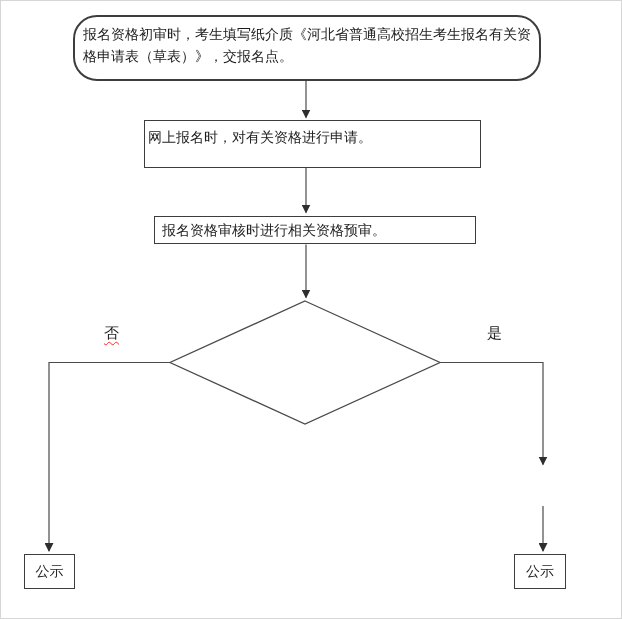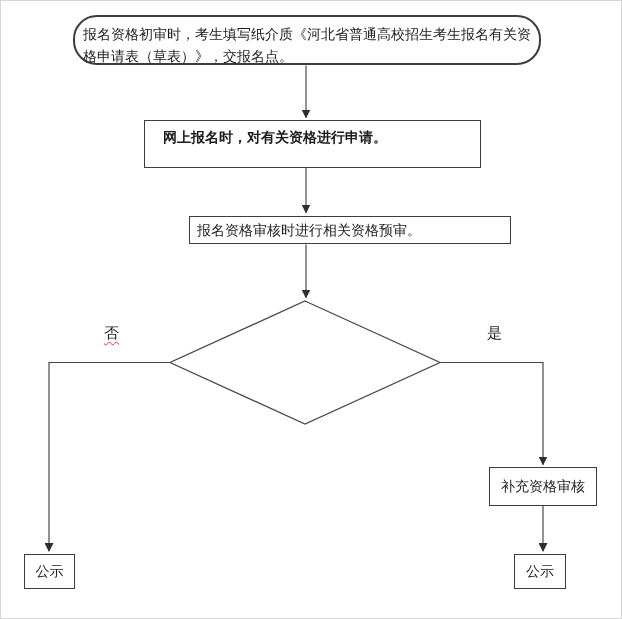--- a/index.html
+++ b/index.html
@@ -41,36 +41,34 @@
   .node {
     position: absolute;
     box-sizing: border-box;
     background: #ffffff;
     border: 1.5px solid var(--box-border, #3d3d3d);
     color: var(--text, #1c1c1c);
     font-size: 14px;
     line-height: 17px;
   }
   .node-step1 {
-    left: 72px; top: 14px; width: 468px; height: 50px;
+    left: 72px; top: 14px; width: 468px; height: 66px;
     border-width: 2px;
     padding: 6px 4px 0 8px;
     line-height: 22px;
     border-radius: 24px;
   }
   .node-step2 {
     left: 143px; top: 119px; width: 337px; height: 48px;
-    padding: 8px 6px 0 18px;
-    font-weight: bold;
+    padding: 8px 6px 0 3px;
   }
   .node-step3 {
     left: 153px; top: 215px; width: 322px; height: 28px;
     display: flex; align-items: center;
     padding-left: 7px;
-    margin-left: 35px;
   }
   .decision-text {
     position: absolute;
     left: 239px; top: 338px; width: 134px;
     color: var(--text, #1c1c1c);
     font-size: 14px;
     line-height: 21.5px;
   }
   .node-supplement {
     left: 488px; top: 466px; width: 108px; height: 39px;
@@ -129,19 +127,18 @@
 
   <div class="node node-step2">网上报名时，对有关资格进行申请。</div>
 
   <div class="node node-step3">报名资格审核时进行相关资格预审。</div>
 
 
   <div class="branch-label branch-label-no">否</div>
 
   <div class="branch-label branch-label-yes">是</div>
 
-  <div class="node node-supplement">补充资格审核</div>
 
   <div class="node node-pub-left">公示</div>
 
   <div class="node node-pub-right">公示</div>
 
 </div>
 
 </body></html>

